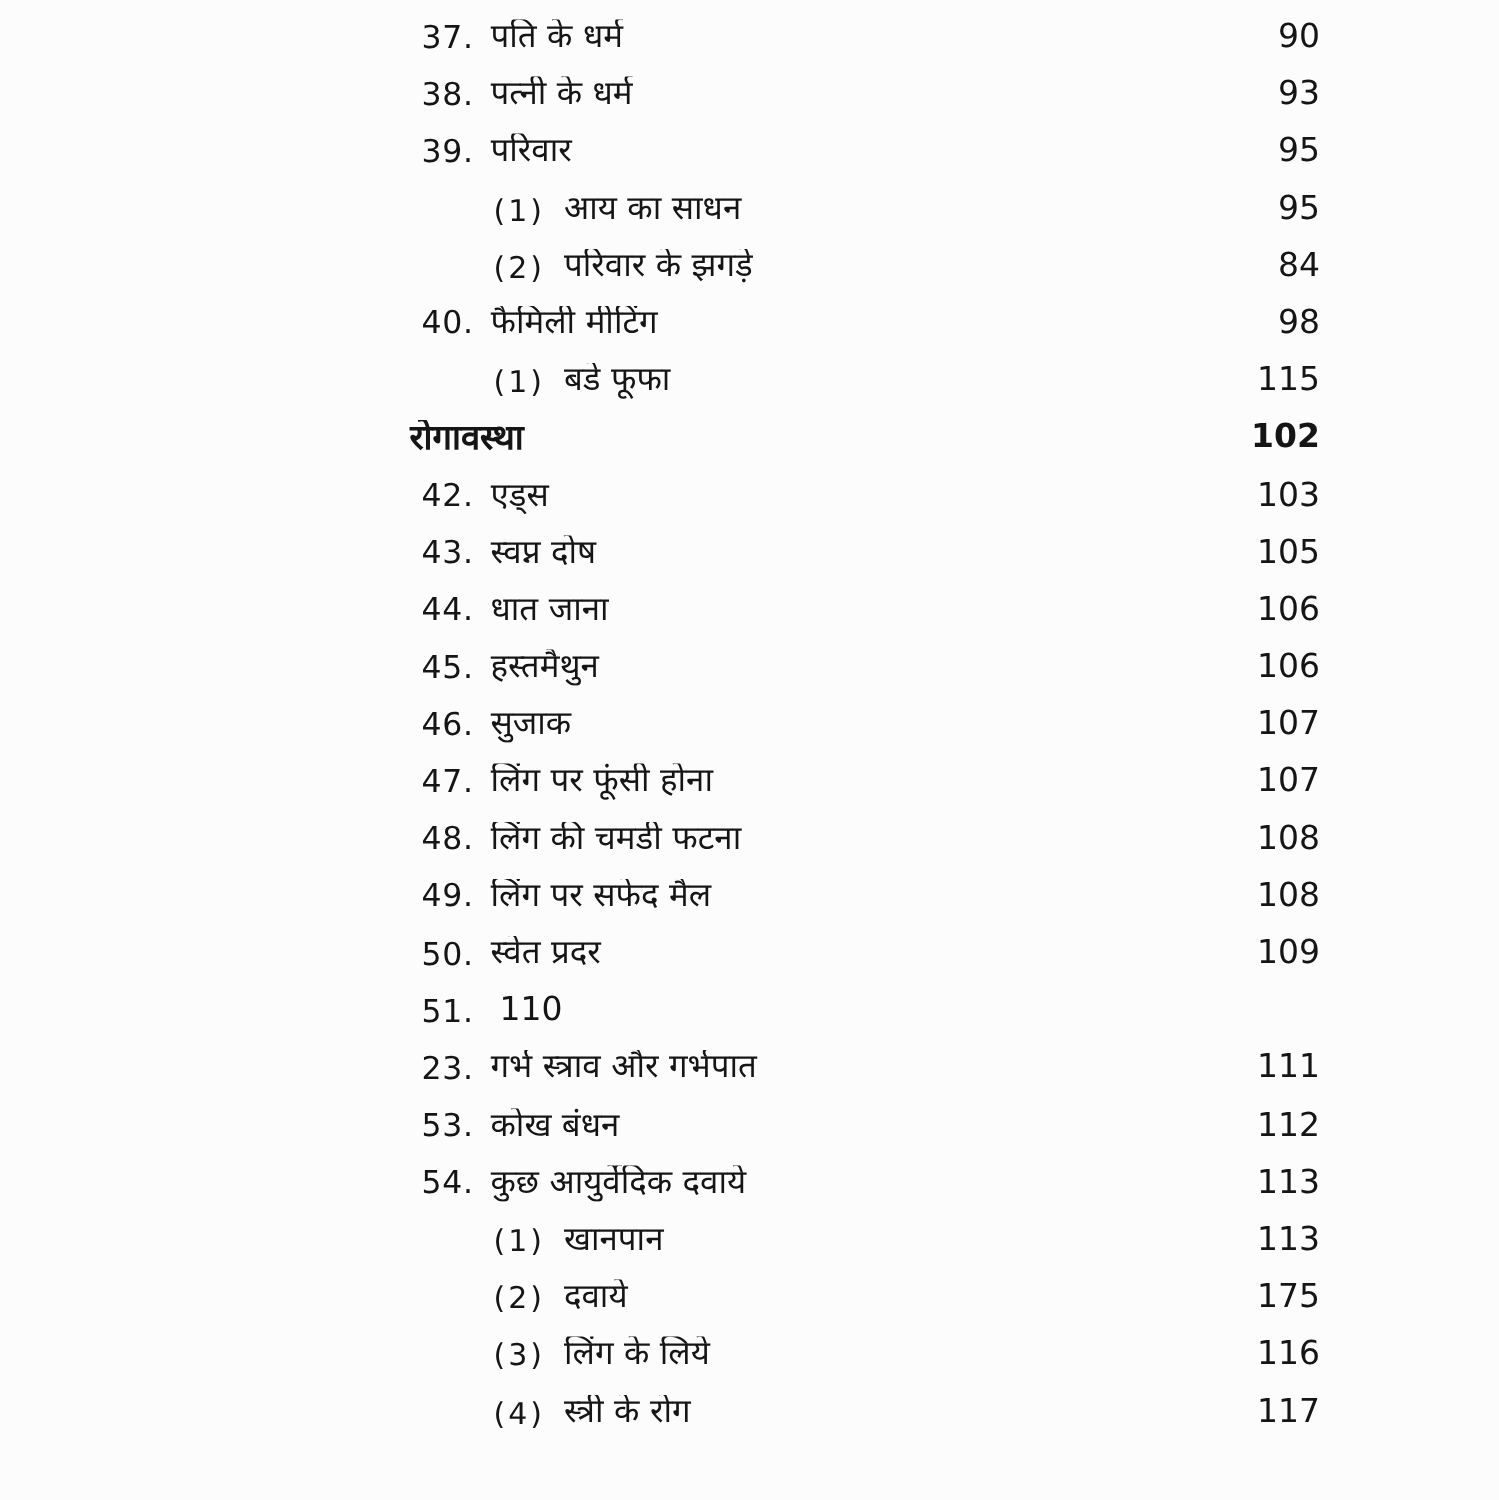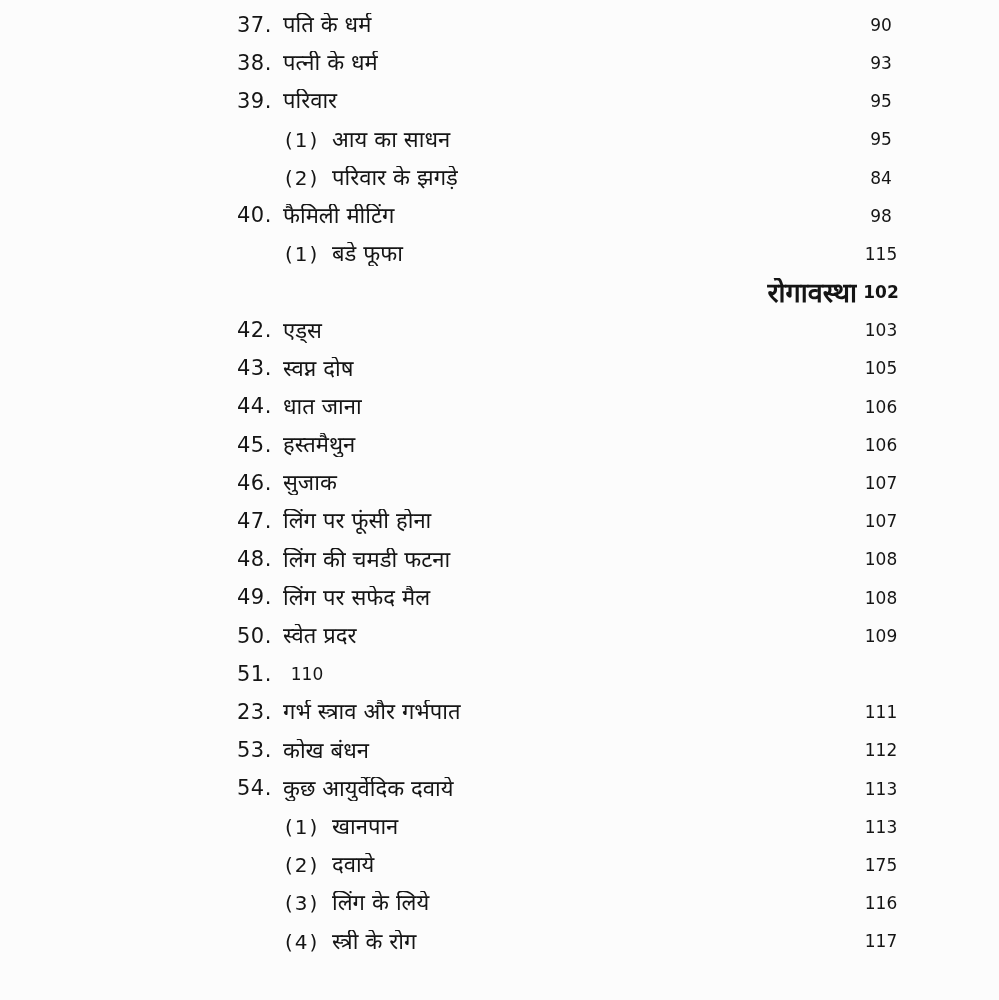--- a/index.html
+++ b/index.html
@@ -19,58 +19,58 @@
     padding-top: 6px;
   }
   .toc {
     width: 100%;
   }
   .row {
     display: flex;
     align-items: center;
     height: 38.2px;
     padding-left: 237px;
-    padding-right: 94px;
+    padding-right: 119px;
     box-sizing: border-box;
     font-size: 22px;
     line-height: 1.1;
+    margin-left: 44px;
   }
   .row .num {
     flex: 0 0 46px;
     font-size: 21px;
     letter-spacing: 0.5px;
   }
   .row .title {
     flex: 1 1 auto;
     white-space: nowrap;
     overflow: hidden;
   }
   .row .page-num {
     flex: 0 0 auto;
-    text-align: center;
-    font-size: 17px;
+    text-align: right;
+    font-size: 22px;
     min-width: 48px;
   }
   
   .row.sub {
     padding-left: 285px;
   }
   .row.sub .num {
     flex: 0 0 47px;
     letter-spacing: 2px;
     font-size: 20px;
   }
   
   .row.section {
     padding-left: 229px;
     font-weight: bold;
   }
   .row.section .title {
-    font-size: 27px;
-    text-align: right;
+    font-size: 23px;
   }
   .row.section .page-num {
     font-weight: bold;
   }
 </style>
 </head>
 <body>
 
 <div class="page">
   <div class="toc">

